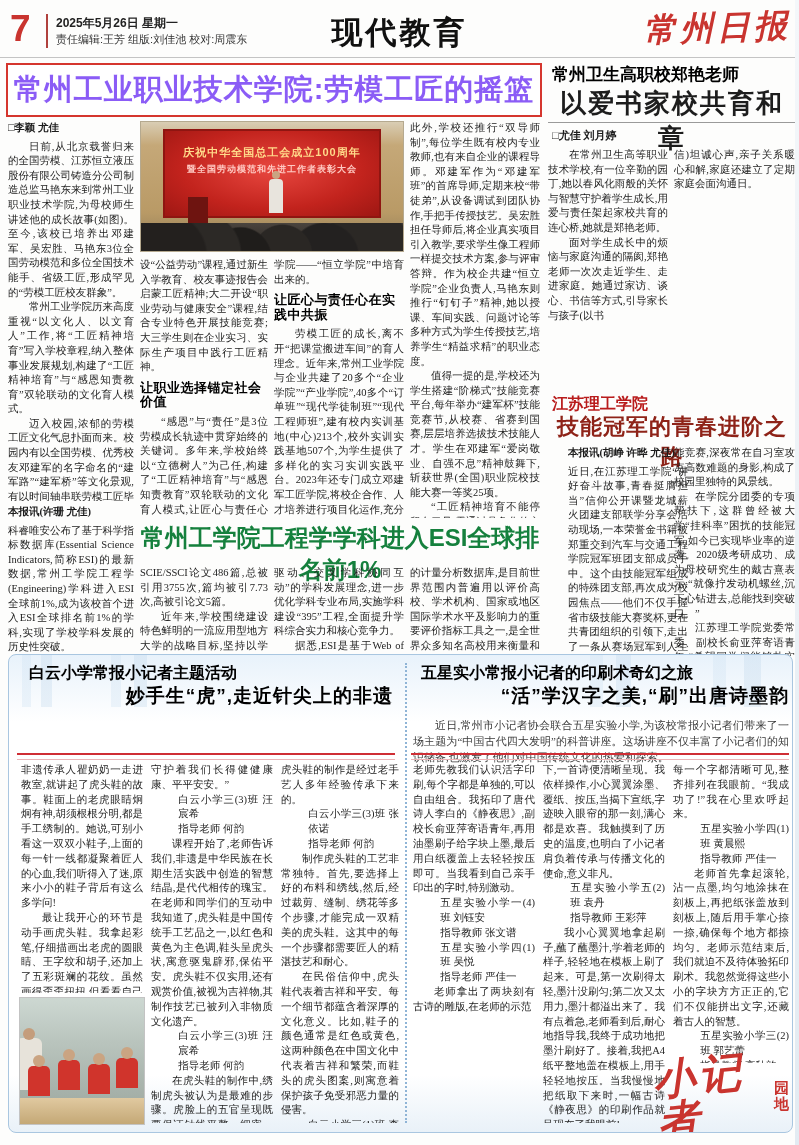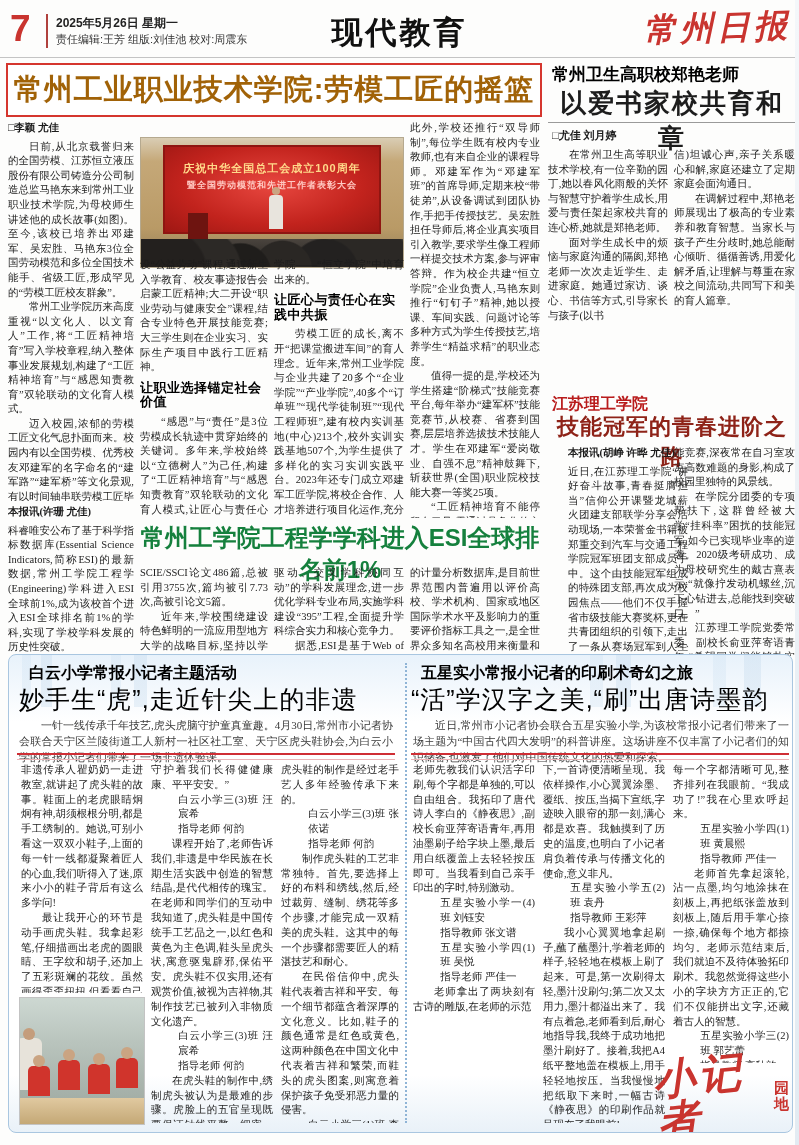--- a/index.html
+++ b/index.html
@@ -14,35 +14,35 @@
   #dateline{left:56px;top:15px;font-size:12px;font-weight:700;color:#222;}
   #editline{left:56px;top:32px;font-size:11px;color:#333;}
   #sectiontitle{left:0;right:0;top:12px;text-align:center;font-size:31px;font-weight:900;letter-spacing:3px;color:#111;}
   #paperlogo{right:8px;top:6px;font-size:33px;font-weight:700;font-style:italic;color:#c9342f;
              letter-spacing:4px;transform:rotate(-2deg);font-family:"Liberation Serif","DejaVu Serif",serif;}
   #mast-rule{left:0;top:57px;width:799px;height:1px;background:#c4c4c4;}
 
   
   #main-hbox{left:6px;top:63px;width:532px;height:50px;border:2px solid #d5362e;background:#fff;
              display:flex;align-items:center;justify-content:center;}
-  #main-headline{font-size:29px;font-weight:900;letter-spacing:1px;color:#a16207;}
+  #main-headline{font-size:29px;font-weight:900;letter-spacing:1px;color:#8b5cf6;}
   .col{position:absolute;overflow:hidden;font-size:10.5px;line-height:14.6px;text-align:justify;color:#1c1c1c;}
   .para{text-indent:2em;margin:0;}
   .para.cont{text-indent:0;}
   .col-subhead{font-family:"Liberation Sans","DejaVu Sans",sans-serif;font-weight:800;font-size:13px;
                letter-spacing:.5px;margin:6px 0 5px;color:#000;text-indent:0;text-align:left;}
   .sig{text-indent:0;padding-left:2.6em;}
   .byline{font-weight:700;margin-bottom:4px;text-indent:0;}
   #main-col1{left:8px;top:121px;width:126px;height:380px;}
   #main-col2{left:140px;top:258px;width:128px;height:260px;}
   #main-col3{left:274px;top:258px;width:130px;height:260px;}
   #main-col4{left:410px;top:121px;width:130px;height:397px;}
 
   
-  #main-photo{left:140px;top:121px;width:264px;height:131px;background:linear-gradient(#d9cdb4 0%,#c5a878 18%,#b99a66 70%,#8c7a58 100%);overflow:hidden;border:1px solid #b5a98f;box-sizing:border-box;margin-top:16px;}
+  #main-photo{left:140px;top:121px;width:264px;height:131px;background:linear-gradient(#d9cdb4 0%,#c5a878 18%,#b99a66 70%,#8c7a58 100%);overflow:hidden;border:1px solid #b5a98f;box-sizing:border-box;}
   #mp-screen{position:absolute;left:9%;top:7%;width:82%;height:66%;background:radial-gradient(ellipse at 50% 45%,#e8473f 0%,#c2231d 60%,#9e1713 100%);box-shadow:0 0 0 2px #8f1511;}
   .mp-bannerline{position:relative;text-align:center;color:#ffd98a;font-weight:700;
                  font-family:"Liberation Sans","DejaVu Sans",sans-serif;}
   #mp-line1{font-size:11px;margin-top:14px;letter-spacing:1px;}
   #mp-line2{font-size:9px;margin-top:3px;letter-spacing:1px;color:#ffc9c2;}
   #mp-speaker{position:absolute;left:49%;top:44%;width:14px;height:34px;background:#e8e4dd;border-radius:4px 4px 0 0;}
   #mp-speaker:before{content:"";position:absolute;left:3px;top:-8px;width:8px;height:8px;border-radius:50%;background:#caa482;}
   #mp-podium{position:absolute;left:18%;top:58%;width:20px;height:30px;background:#6e1410;}
   #mp-audience{position:absolute;left:0;bottom:0;width:100%;height:22%;
     background:radial-gradient(circle at 8% 120%,#23201e 18%,transparent 19%),
@@ -73,21 +73,21 @@
   #js-colA{left:548px;top:446px;width:120px;height:210px;margin-left:20px;}
   #js-colB{left:674px;top:446px;width:121px;height:210px;}
 
   
   #panel{left:8px;top:654px;width:783px;height:477px;border:1px solid #a9c6e0;border-radius:8px;
          background:linear-gradient(#e8f2fb 0%,#ffffff 14%,#ffffff 88%,#e9f1f8 100%);overflow:hidden;}
   .skyline{position:absolute;top:0;height:52px;opacity:.35;
     background:linear-gradient(90deg,transparent 0 8%,#cfe2f2 8% 14%,transparent 14% 20%,#c3d9ec 20% 27%,transparent 27% 64%,#cfe2f2 64% 70%,transparent 70% 78%,#c3d9ec 78% 86%,transparent 86%);}
   #sky-l{left:0;width:160px;} #sky-r{right:0;width:220px;}
   .kicker2{position:absolute;font-size:16px;font-weight:900;color:#000;}
-  .headline2{position:absolute;text-align:left;font-size:25px;font-weight:400;color:#000;letter-spacing:1px;}
+  .headline2{position:absolute;text-align:right;font-size:19px;font-weight:700;color:#000;letter-spacing:1px;}
   .lead{position:absolute;font-size:11px;line-height:16px;color:#3a3a3a;text-align:justify;text-indent:2em;}
   .redsep{position:absolute;height:4px;border-top:2px solid #cf2e35;border-bottom:1px solid #eab5b8;}
   #panel-divider{position:absolute;left:396px;top:8px;height:460px;width:0;border-left:2px dotted #8fb4d6;}
   .essay{font-size:10.5px;line-height:14.8px;color:#232323;}
   #l-col1t{left:12px;top:108px;width:122px;height:230px;}
   #l-col2{left:142px;top:108px;width:122px;height:360px;}
   #l-col3{left:272px;top:108px;width:118px;height:360px;}
   #r-col1{left:404px;top:108px;width:122px;height:360px;}
   #r-col2{left:534px;top:108px;width:122px;height:360px;}
   #r-col3{left:664px;top:108px;width:116px;height:300px;}
@@ -180,21 +180,20 @@
   <div class="abs sans" id="zy-kicker">常州卫生高职校郑艳老师</div>
   <div class="abs sans" id="zy-headline">以爱书家校共育和章</div>
   <div class="abs" id="zy-rule"></div>
   <div class="abs" id="zy-byline">□尤佳 刘月婷</div>
   <div class="col" id="zy-colA">
       <div class="para">在常州卫生高等职业技术学校,有一位辛勤的园丁,她以春风化雨般的关怀与智慧守护着学生成长,用爱与责任架起家校共育的连心桥,她就是郑艳老师。</div>
       <div class="para">面对学生成长中的烦恼与家庭沟通的隔阂,郑艳老师一次次走近学生、走进家庭。她通过家访、谈心、书信等方式,引导家长与孩子(以书</div>
     </div>
   <div class="col" id="zy-colB">
       <div class="para cont">信)坦诚心声,亲子关系暖心和解,家庭还建立了定期家庭会面沟通日。</div>
-      <div class="para">在调解过程中,郑艳老师展现出了极高的专业素养和教育智慧。当家长与孩子产生分歧时,她总能耐心倾听、循循善诱,用爱化解矛盾,让理解与尊重在家校之间流动,共同写下和美的育人篇章。</div>
     </div>
 
   <div class="abs sans" id="js-kicker">江苏理工学院</div>
   <div class="abs sans" id="js-headline">技能冠军的青春进阶之路</div>
   <div class="col" id="js-colA">
       <div class="byline">本报讯(胡峥 许晔 尤佳)</div>
       <div class="para cont">近日,在江苏理工学院“讲好奋斗故事,青春挺膺担当”信仰公开课暨龙城薪火团建支部联学分享会活动现场,一本荣誉金书籍被郑重交到汽车与交通工程学院冠军班团支部成员手中。这个由技能冠军组成的特殊团支部,再次成为校园焦点——他们不仅手握省市级技能大赛奖杯,更在共青团组织的引领下,走出了一条从赛场冠军到人生赢家的蜕变之路。</div>
     </div>
   <div class="col" id="js-colB">
       <div class="para cont">能竞赛,深夜常在自习室攻克高数难题的身影,构成了校园里独特的风景线。</div>
@@ -202,21 +201,20 @@
       <div class="para">江苏理工学院党委常委、副校长俞亚萍寄语青年:“希望同学们能够扎实做到‘有理想、敢担当’,立志做大国工匠人才,在各自领域发光发热,用智慧与行动书写未来篇章。”</div>
     </div>
 
   <div class="abs" id="panel">
     <div class="skyline" id="sky-l"></div>
     <div class="skyline" id="sky-r"></div>
     <div id="panel-divider"></div>
 
     <div class="kicker2 sans" style="left:20px;top:8px;">白云小学常报小记者主题活动</div>
     <div class="headline2 sans" style="left:10px;top:28px;width:374px;">妙手生“虎”,走近针尖上的非遗</div>
-    <div class="lead" style="left:10px;top:62px;width:374px;">一针一线传承千年技艺,虎头虎脑守护童真童趣。4月30日,常州市小记者协会联合天宁区兰陵街道工人新村一社区社工室、天宁区虎头鞋协会,为白云小学的常报小记者们带来了一场非遗体验课。</div>
     <div class="redsep" style="left:8px;top:98px;width:378px;"></div>
     <div class="col essay" id="l-col1t">
         <div class="para cont">非遗传承人瞿奶奶一走进教室,就讲起了虎头鞋的故事。鞋面上的老虎眼睛炯炯有神,胡须根根分明,都是手工绣制的。她说,可别小看这一双双小鞋子,上面的每一针一线都凝聚着匠人的心血,我们听得入了迷,原来小小的鞋子背后有这么多学问!</div>
         <div class="para">最让我开心的环节是动手画虎头鞋。我拿起彩笔,仔细描画出老虎的圆眼睛、王字纹和胡子,还加上了五彩斑斓的花纹。虽然画得歪歪扭扭,但看看自己设计的“小老虎”,心里特别自豪。</div>
       </div>
     <div class="abs" id="l-photo">
       <div id="teacher"></div>
       <div class="kid" id="kid1"></div>
       <div class="kid" id="kid2"></div>
       <div class="kid" id="kid3"></div>

